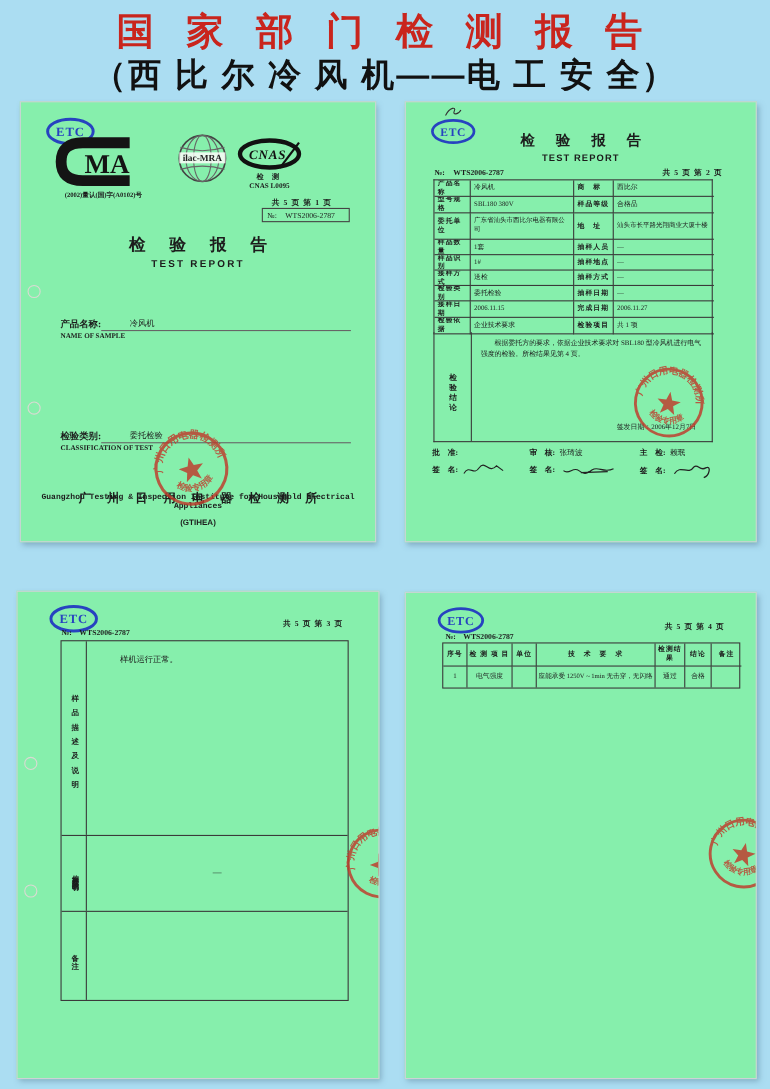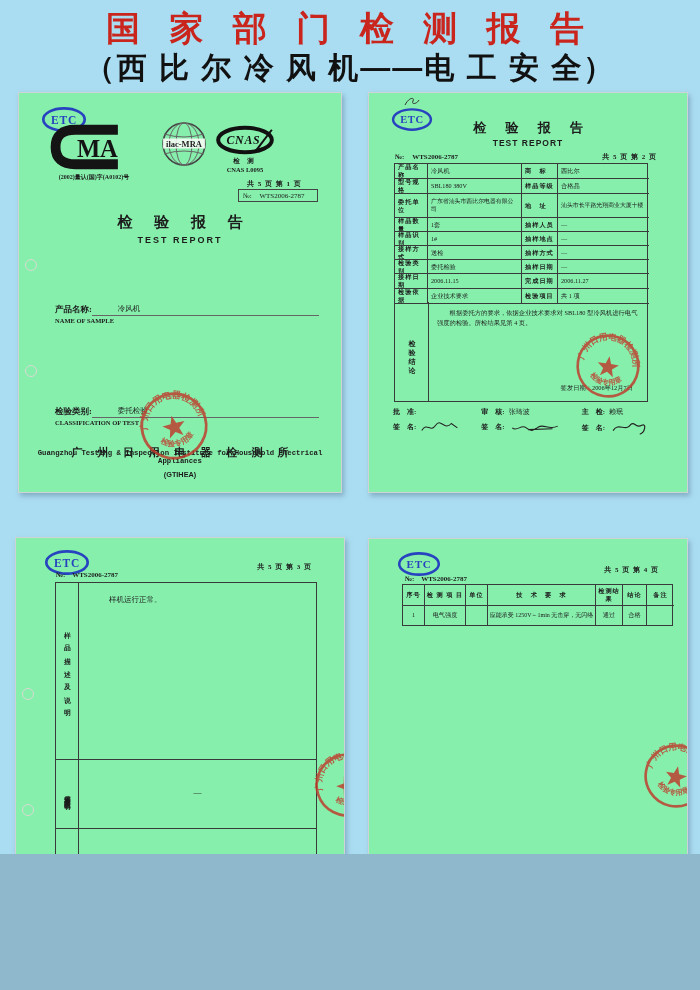--- a/index.html
+++ b/index.html
@@ -1,16 +1,16 @@
 <!DOCTYPE html>
 <html><head>
 <meta charset="utf-8">
 <style>
   html,body{margin:0;padding:0;background:#8fb8cc;}
-  .canvas{position:relative;width:700px;height:854px;background:#abddf2;overflow:hidden;
+  .canvas{position:relative;width:700px;height:990px;background:#abddf2;overflow:hidden;
           font-family:"Liberation Serif",serif;color:#1c1c1c;}
   
   .main-title1{position:absolute;top:6px;left:0;width:100%;text-align:center;
     font-family:"Liberation Sans",sans-serif;font-weight:bold;font-size:34px;
     letter-spacing:10px;color:#c9251d;white-space:nowrap;}
   .main-title2{position:absolute;top:48px;left:0;width:100%;text-align:center;
     font-family:"Liberation Sans",sans-serif;font-weight:bold;font-size:30px;
     letter-spacing:2px;color:#111;white-space:nowrap;}
   
   .page{position:absolute;background:#86efac;border:1px solid #cdd3d6;
@@ -21,21 +21,21 @@
   #page4{left:368px;top:538px;width:318px;height:441px;}
   .abs{position:absolute;}
   .ctr{left:0;width:100%;text-align:center;}
   .b{font-weight:bold;}
   .s7{font-size:7px;}
   
   svg{display:block;}
   .hole{position:absolute;width:10px;height:10px;border:1px solid #d9dad2;border-radius:50%;
     left:6px;background:transparent;}
   
-  .field{position:absolute;left:36px;right:22px;margin-top:15px;}
+  .field{position:absolute;left:36px;right:22px;}
   .f-line{display:flex;align-items:flex-end;}
   .f-label{font-size:8.5px;font-weight:bold;white-space:nowrap;}
   .f-value{flex:1;font-size:7.5px;border-bottom:1px solid #666;padding:0 0 1px 26px;min-height:10px;}
   .f-en{font-size:6.5px;font-weight:bold;margin-top:1px;}
   
   .stamp{position:absolute;opacity:.82;}
   .stamp text{fill:#c03a2b;font-weight:bold;font-family:"Liberation Serif",serif;}
   
   .p2-grid{position:absolute;left:25px;top:70px;width:254px;display:grid;
     grid-template-columns:33px 94px 36px 91px;

